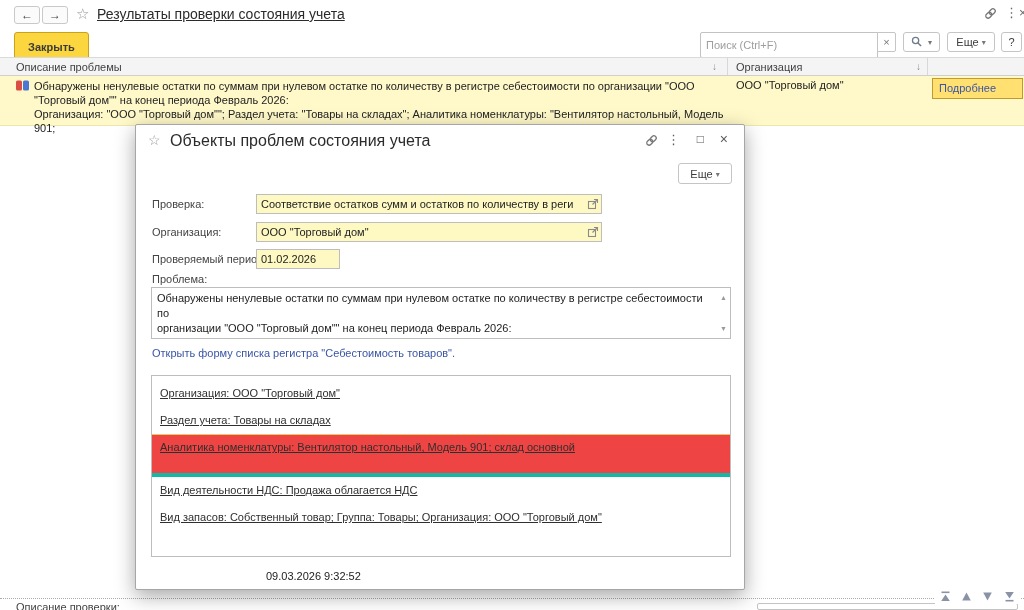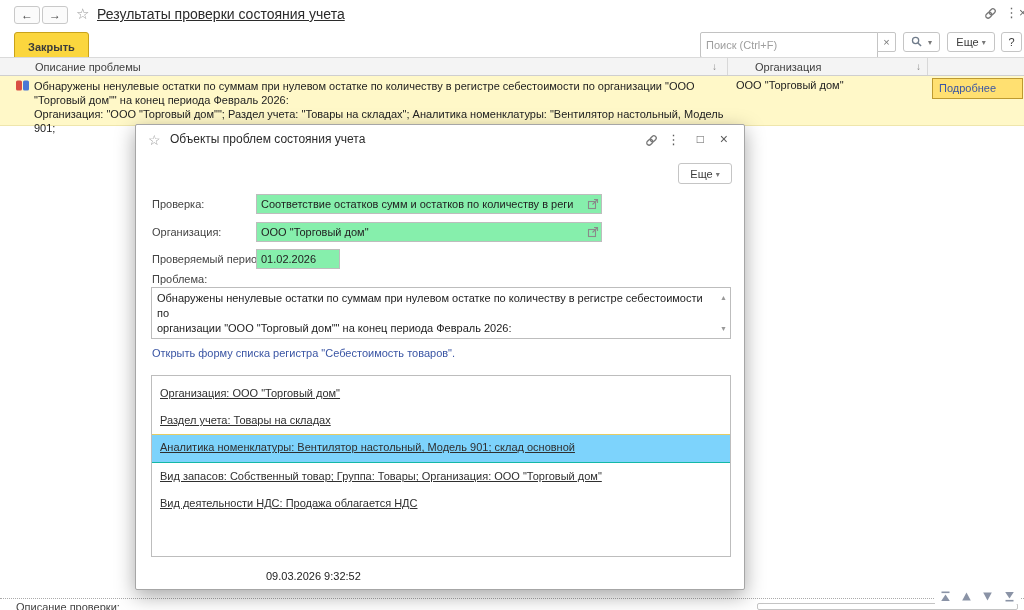--- a/index.html
+++ b/index.html
@@ -23,48 +23,48 @@
           color:#3b3b3b; height:29px; padding:0 13px; }
   .wbtn { background:#fff; border:1px solid #C5C5C5; border-radius:3px; color:#3b3b3b; }
   .caret { font-size:8px; color:#777; margin-left:3px; vertical-align:1px; }
   .searchinput { position:absolute; height:20px; border:1px solid #C2C2C2; border-radius:2px 0 0 2px;
                  padding:12px 5px; font-family:inherit; font-size:11px; color:#333; outline:none; }
   .searchinput::placeholder { color:#9E9E9E; }
 
   
   .gridhdr { position:absolute; left:0; top:57px; width:1024px; height:19px; background:#F4F4F4;
              border-top:1px solid #DADADA; border-bottom:1px solid #CFCFCF; }
-  .hdrlbl { position:absolute; top:3px; color:#3f3f3f;margin-left:19px; }
+  .hdrlbl { position:absolute; top:3px; color:#3f3f3f; }
   .sort { position:absolute; top:3px; color:#8a8a8a; font-size:10px; }
   .vdiv { position:absolute; top:0; width:1px; height:100%; background:#D8D8D8; }
   .gridrow { position:absolute; left:0; top:76px; width:1024px; height:50px; background:#FFF8C8;
              border-bottom:1px solid #EFE6AC; }
   .preline { white-space:pre-line; }
   .lnk { color:#3A55A4; cursor:pointer; }
   .detailcell { position:absolute; left:932px; top:2px; width:91px; height:21px;
                 background:#FFE071; border:1px solid #BE9A2F; line-height:19px; padding-left:6px; }
 
   
   .dialog { position:absolute; left:135px; top:124px; width:610px; height:466px; background:#fff;
             border:1px solid #A6A6A6; border-radius:2px; box-shadow:0 6px 20px rgba(0,0,0,.35); z-index:10; }
-  .dlgtitle { font-size:12px; color:#2b2b2b; }
+  .dlgtitle { font-size:16px; color:#2b2b2b; }
   .dico { position:absolute; top:9px; color:#5b5b5b; cursor:pointer; }
   .flabel { position:absolute; left:16px; color:#444; }
-  .fin { position:absolute; height:20px; border:1px solid #BDBDBD; background:#86efac;
+  .fin { position:absolute; height:20px; border:1px solid #BDBDBD; background:#fef9c3;
          padding:3px 18px 0 4px; white-space:nowrap; overflow:hidden; color:#222; }
   .choose { position:absolute; right:2px; top:3px; }
   .tarea { position:absolute; left:15px; top:162px; width:580px; height:52px; border:1px solid #BDBDBD;
            background:#fff; padding:3px 16px 0 5px; line-height:15px; overflow:hidden; color:#222; }
   .spin { position:absolute; right:3px; font-size:7px; color:#999; cursor:pointer; }
   .listbox { position:absolute; left:15px; top:250px; width:580px; height:182px; border:1px solid #BDBDBD;
              background:#fff; overflow:hidden; }
   .litem { display:block; height:27px; line-height:27px; padding-left:8px; white-space:nowrap; overflow:hidden; }
   .dlnk { color:#2f2f2f; text-decoration:underline; cursor:pointer; }
-  .litem.sel { background:#7dd3fc; border-top:1px solid #E6CC63; border-bottom:1px solid #14b8a6;
-               height:29px; line-height:25px; }
+  .litem.sel { background:#ef4444; border-top:1px solid #E6CC63; border-bottom:4px solid #14b8a6;
+               height:43px; line-height:25px; }
 
   
   .dotsep { position:absolute; left:0; top:598px; width:1024px; border-top:1px dotted #ABABAB; }
   .tbbtn { width:18px; height:14px; border:none; background:transparent; display:inline-flex;
            align-items:center; justify-content:center; padding:0; }
   .footfield { position:absolute; left:757px; top:603px; width:261px; height:7px; background:#fff;
                border:1px solid #C4C4C4; border-radius:2px; }
 </style>
 </head>
 <body>
@@ -191,22 +191,22 @@
     <span class="spin" style="bottom:2px;">▼</span>
   </div>
 
   <span class="abs lnk" style="left:16px;top:222px;">Открыть форму списка регистра "Себестоимость товаров".</span>
 
   <span class="flabel" style="top:260px;">Расшифровка полей:</span>
   <div class="listbox">
     <div class="litem" style="margin-top:4px;"><span class="dlnk">Организация: ООО "Торговый дом"</span></div>
     <div class="litem"><span class="dlnk">Раздел учета: Товары на складах</span></div>
     <div class="litem sel"><span class="dlnk">Аналитика номенклатуры: Вентилятор настольный, Модель 901;   склад основной</span></div>
+    <div class="litem"><span class="dlnk">Вид деятельности НДС: Продажа облагается НДС</span></div>
     <div class="litem"><span class="dlnk">Вид запасов: Собственный товар; Группа: Товары; Организация: ООО "Торговый дом"</span></div>
-    <div class="litem"><span class="dlnk">Вид деятельности НДС: Продажа облагается НДС</span></div>
   </div>
 
   <span class="abs" style="left:16px;top:445px;color:#444;margin-top:44px;">Проверка выполнена:</span>
   <span class="abs" style="left:130px;top:445px;color:#222;">09.03.2026 9:32:52</span>
 </div>
 
 <div class="abs" style="right:4px;top:589px;z-index:5;background:#fff;padding:0 2px;">
   <button class="tbbtn">
     <svg width="11" height="11" viewBox="0 0 11 11">
         <rect x="1.5" y="0.5" width="8" height="1.6" fill="#8A93A6"></rect>

